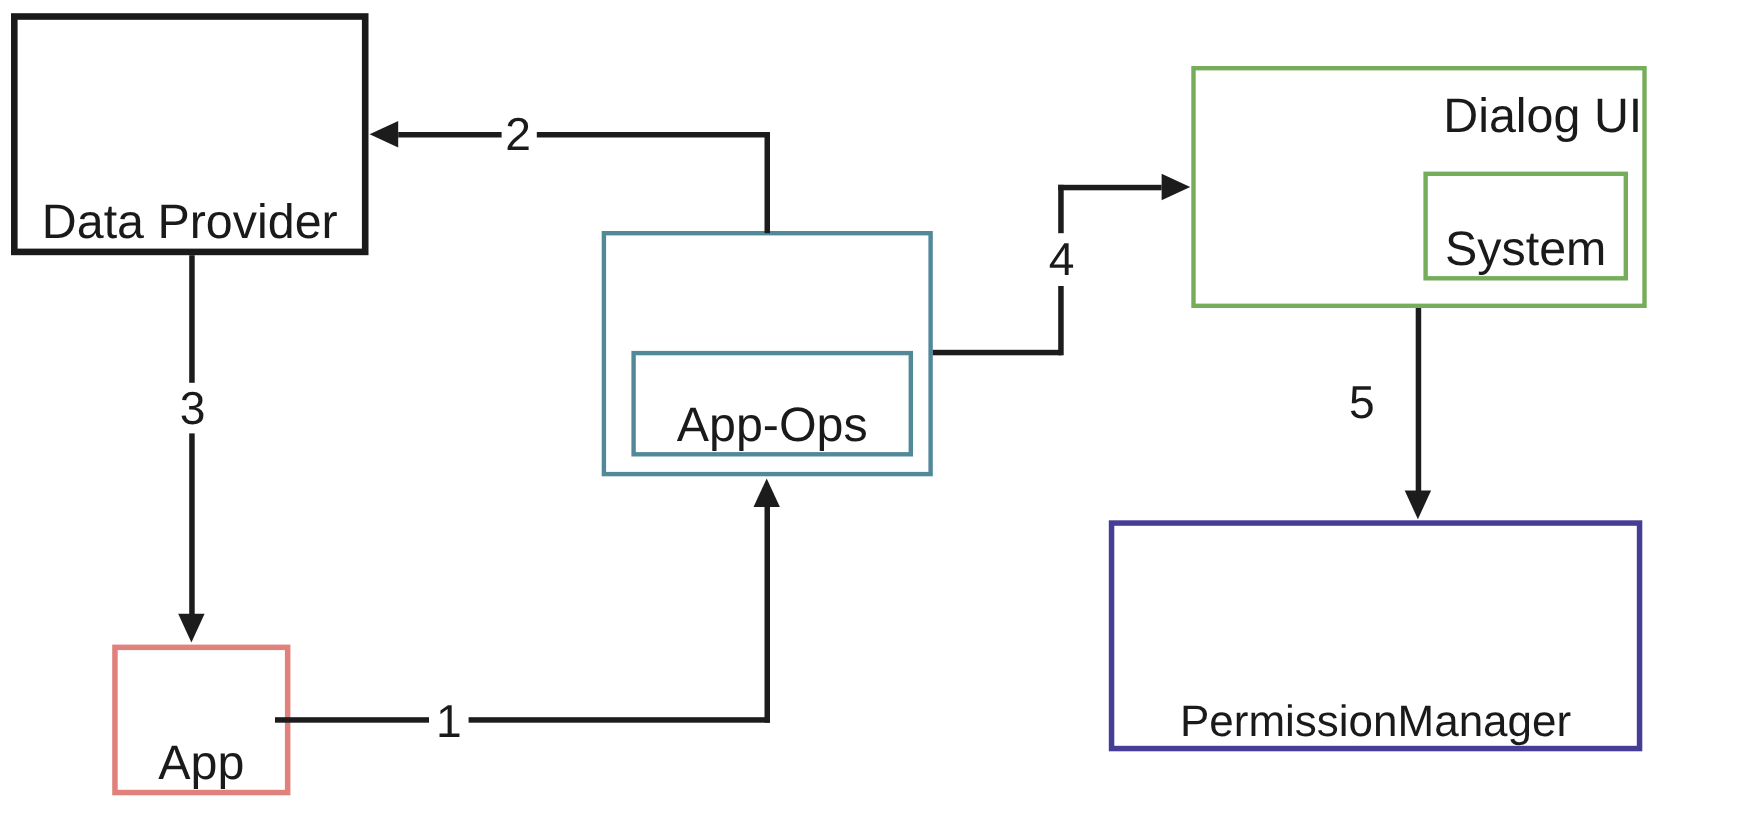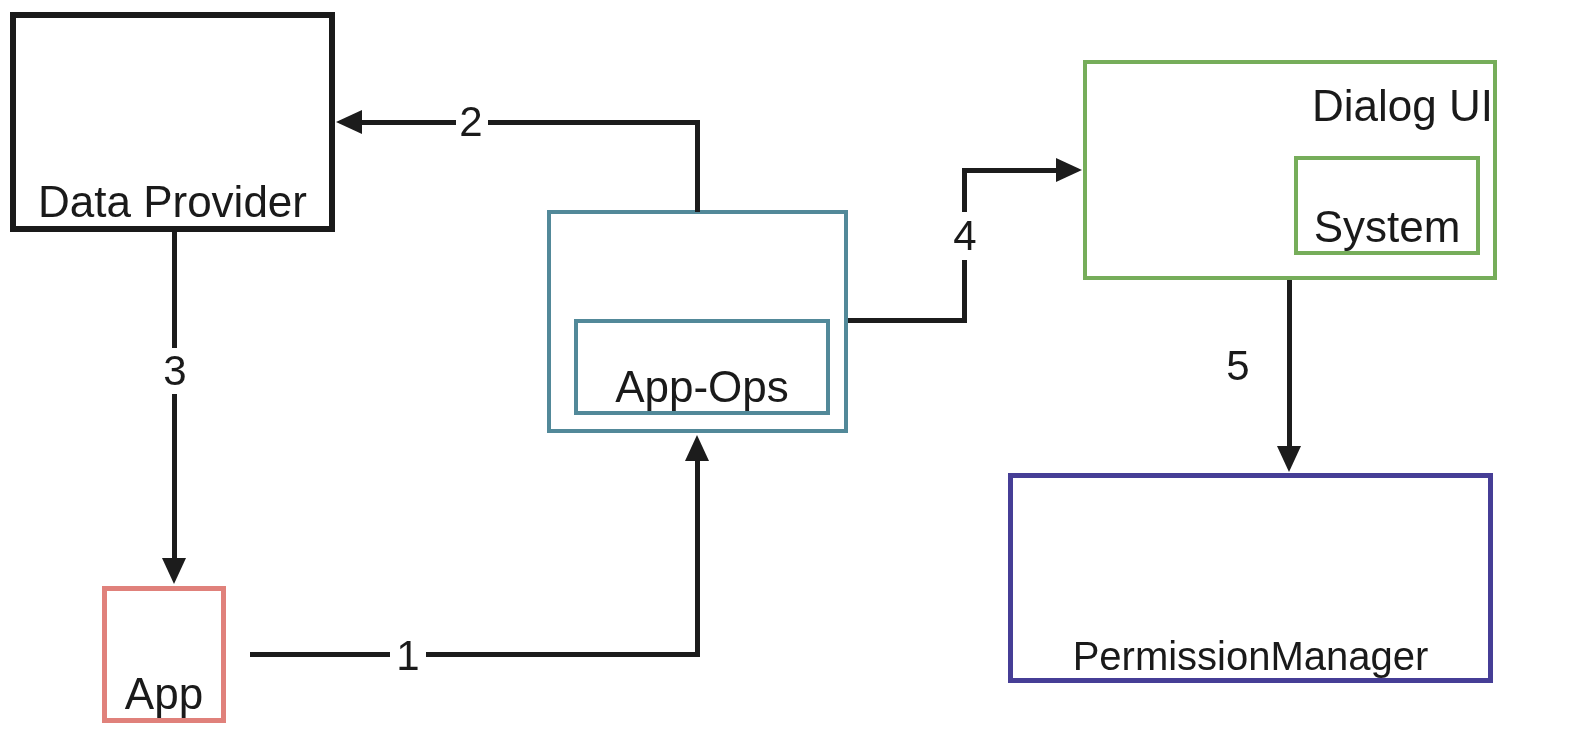--- a/index.html
+++ b/index.html
@@ -25,21 +25,21 @@
     align-items: flex-end;
     justify-content: center;
   }
   .node-label {
     font-size: 44px;
     line-height: 1.1;
     white-space: nowrap;
   }
   
   .node.data-provider { left: 10px;  top: 12px;  width: 325px; height: 220px; border-width: 6px; }
-  .node.app           { left: 102px; top: 586px; width: 124px; height: 137px; border-width: 5px; }
+  .node.app           { left: 102px; top: 586px; width: 162px; height: 137px; border-width: 5px; }
   .node.system        { left: 547px; top: 210px; width: 301px; height: 223px; border-width: 4px;
                         flex-direction: column; justify-content: flex-start; }
   .node.system .node-label { margin-top: 24px; }
   .node.app-ops       { left: 23px;  top: 105px; width: 256px; height: 96px;  border-width: 4px; }
   .node.system-ui     { left: 1083px; top: 60px; width: 414px; height: 220px; border-width: 4px;
                         flex-direction: column; justify-content: flex-start; }
   .node.system-ui .node-label { margin-top: 18px; }
   .node.dialog        { left: 207px; top: 92px;  width: 186px; height: 99px;  border-width: 4px; }
   .node.permission-manager { left: 1008px; top: 473px; width: 485px; height: 210px; border-width: 5px; }
   .node.permission-manager .node-label { font-size: 40px; margin-top: 19px; }

